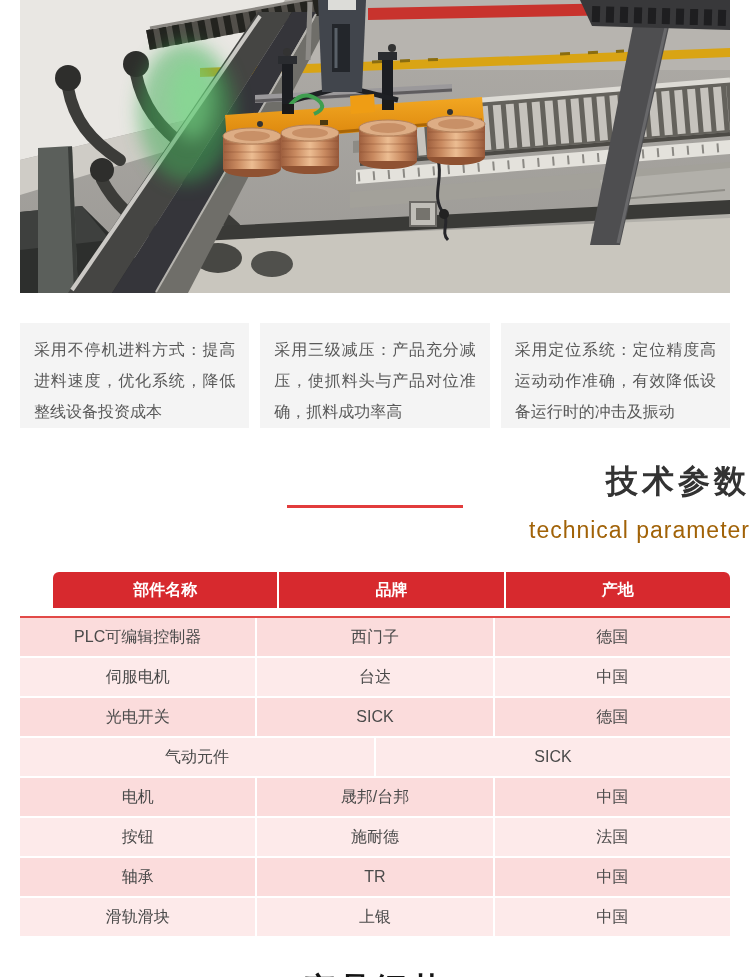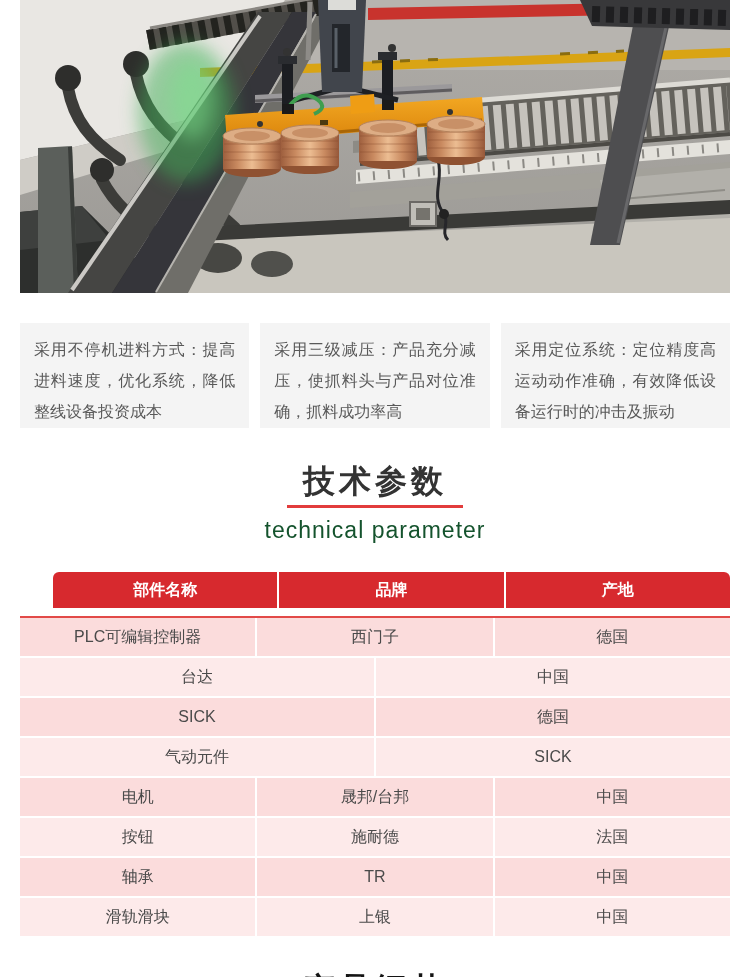--- a/index.html
+++ b/index.html
@@ -8,24 +8,24 @@
 
   
   .photo{position:absolute;left:20px;top:0;width:710px;height:293px;overflow:hidden;background:#a5a3a0;}
 
   
   .cards{position:absolute;left:20px;top:323px;width:710px;display:flex;gap:11px;}
   .card{flex:1;height:105px;background:#f4f4f4;box-sizing:border-box;padding:11px 14px;
         font-size:16px;line-height:31px;color:#595959;overflow:hidden;text-align:justify;}
 
   
-  .title-block{position:absolute;left:0;top:461px;width:750px;text-align:center;}
+  .title-block{position:absolute;left:0;top:461px;width:750px;text-align:right;}
   .title-cn{font-size:32px;font-weight:bold;color:#333;letter-spacing:4px;line-height:40px;}
   .title-underline{width:176px;height:3px;background:#e23c3c;margin:4px auto 9px auto;}
-  .title-en{font-size:23px;color:#14532d;letter-spacing:1px;}
+  .title-en{font-size:23px;color:#a16207;letter-spacing:1px;}
 
   
   .ptable{position:absolute;left:20px;top:572px;width:710px;}
   .thead{display:flex;height:36px;background:#d7292e;border-radius:6px 6px 0 0;margin-left:33px;}
   .th{flex:1;line-height:36px;text-align:center;color:#fff;font-size:16px;font-weight:bold;}
   .th + .th{border-left:2px solid #ffffff;}
   .tbody{margin-top:8px;border-top:2px solid #e24a48;}
   .tr{display:flex;height:38px;border-bottom:2px solid #ffffff;}
   .tr.odd .td{background:#fbdcdc;}
   .tr.even .td{background:#fdeaea;}
@@ -214,24 +214,26 @@
       <div class="th">品牌</div>
       <div class="th">产地</div>
     </div>
     <div class="tbody">
       <div class="tr odd">
         <div class="td">PLC可编辑控制器</div>
         <div class="td">西门子</div>
         <div class="td">德国</div>
       </div>
       <div class="tr even">
+        <div class="td">伺服电机</div>
         <div class="td">台达</div>
         <div class="td">中国</div>
       </div>
       <div class="tr odd">
+        <div class="td">光电开关</div>
         <div class="td">SICK</div>
         <div class="td">德国</div>
       </div>
       <div class="tr even">
         <div class="td">气动元件</div>
         <div class="td">SICK</div>
       </div>
       <div class="tr odd">
         <div class="td">电机</div>
         <div class="td">晟邦/台邦</div>

